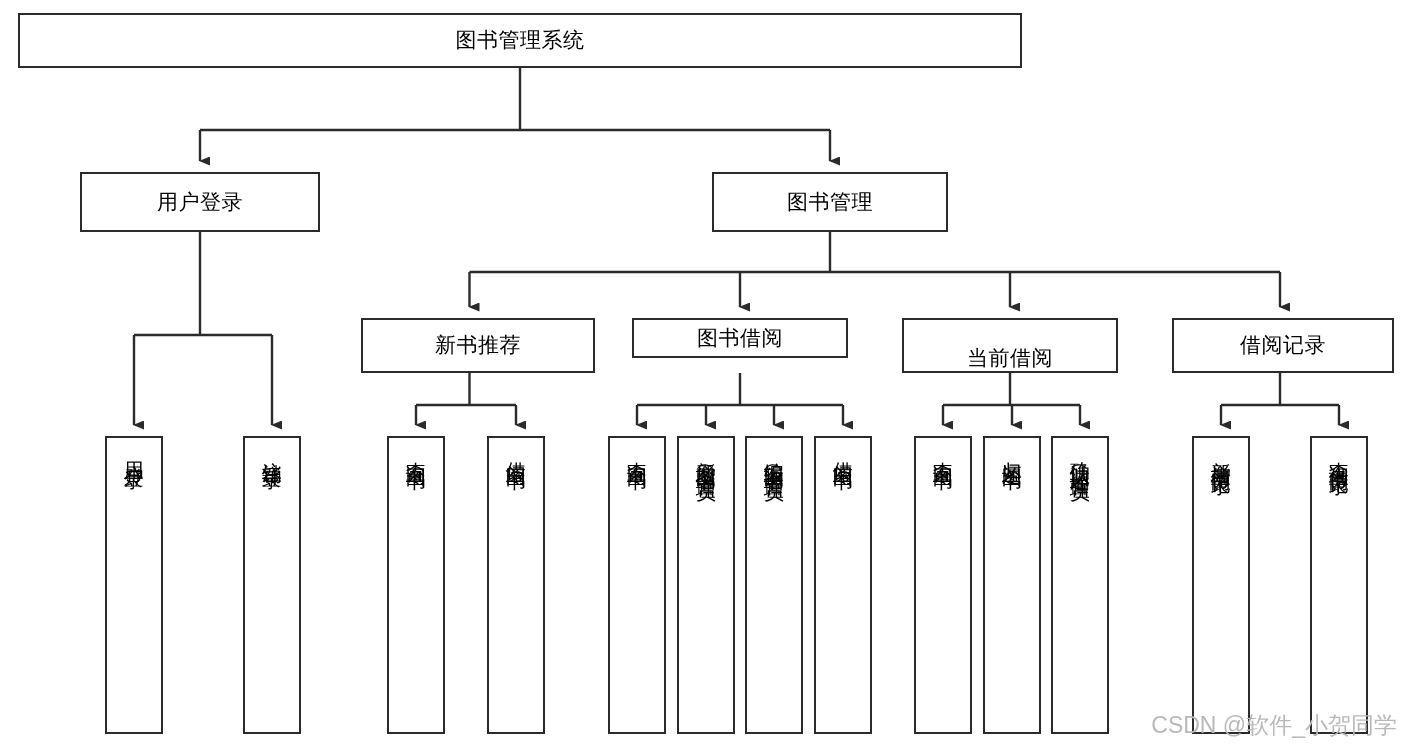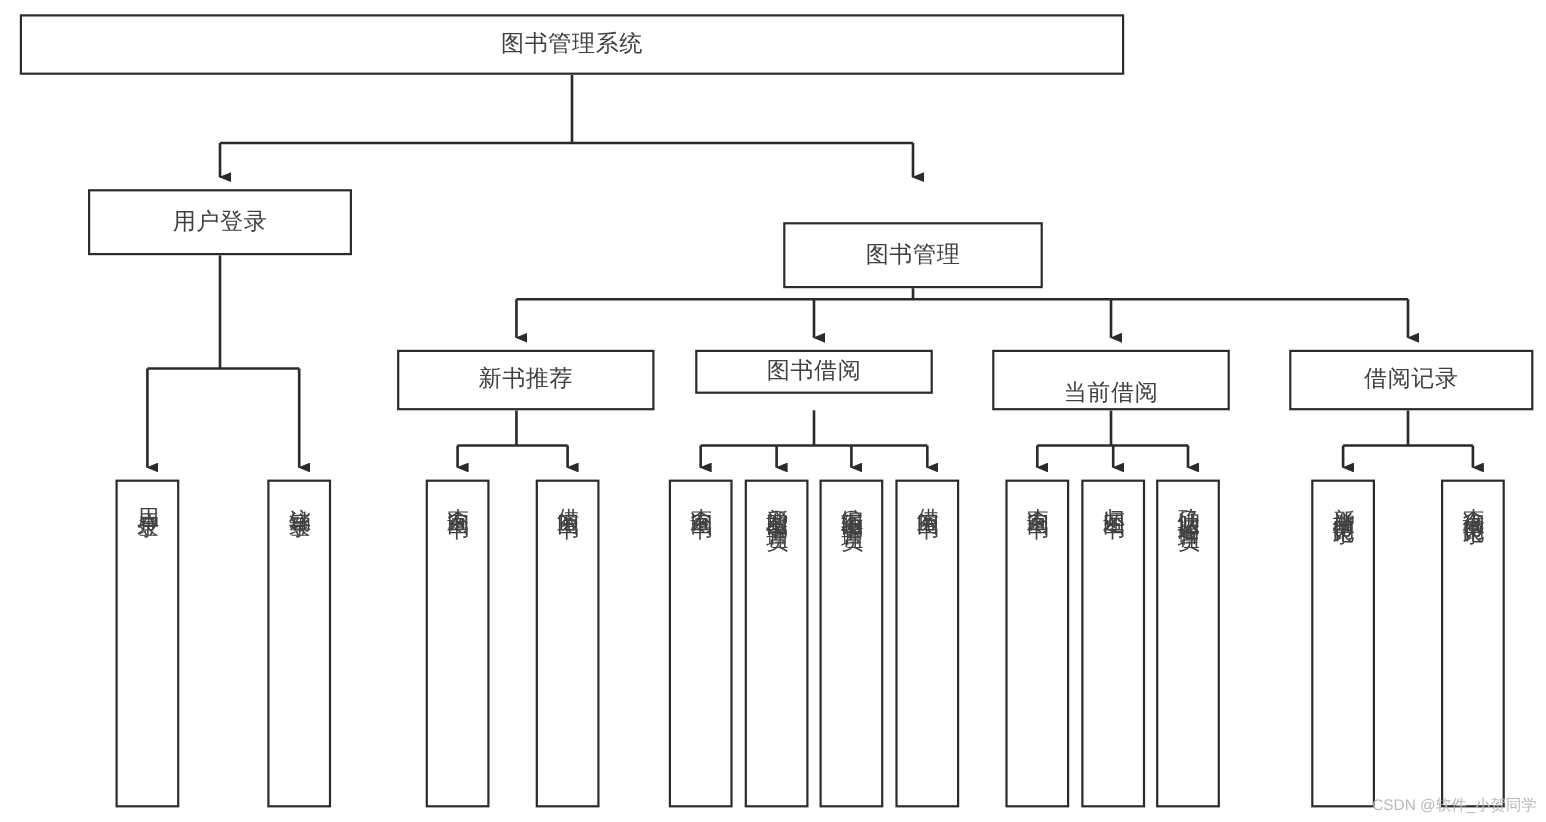--- a/index.html
+++ b/index.html
@@ -27,22 +27,23 @@
     pointer-events: none;
   }
   .node {
     position: absolute;
     box-sizing: border-box;
     background: #ffffff;
     border: 2px solid #2b2b2b;
     display: flex;
     align-items: center;
     justify-content: center;
-    color: #404040;
+    color: #000000;
     z-index: 2;
+    font-family: Liberation Serif, serif;
   }
   .node-label {
     font-size: 21px;
     line-height: 1.25;
     letter-spacing: 0.5px;
     white-space: nowrap;
     text-align: center;
   }
   .node.vertical {
     align-items: flex-start;
@@ -55,21 +56,21 @@
     -webkit-writing-mode: vertical-rl;
     font-size: 20px;
     line-height: 1.32;
     letter-spacing: 3px;
     white-space: nowrap;
   }
   #watermark {
     position: absolute;
     right: 8px;
     bottom: 6px;
-    font-size: 14px;
+    font-size: 23px;
     color: #b9b9b9;
     white-space: nowrap;
     z-index: 5;
     font-family: "Liberation Sans", "DejaVu Sans", sans-serif;
   }
 </style>
 </head>
 <body>
 
 <div id="canvas">
@@ -115,21 +116,21 @@
         <line x1="1339" y1="405" x2="1339" y2="425" marker-end="url(#arrowhead)"></line>
       </g>
   </svg>
   <div id="nodes">
       <div class="node" style="left: 18px; top: 13px; width: 1004px; height: 55px;">
         <span class="node-label">图书管理系统</span>
       </div>
       <div class="node" style="left: 80px; top: 172px; width: 240px; height: 60px;">
         <span class="node-label">用户登录</span>
       </div>
-      <div class="node" style="left: 712px; top: 172px; width: 236px; height: 60px; margin-top: 30px;">
+      <div class="node" style="left: 712px; top: 172px; width: 236px; height: 60px;">
         <span class="node-label">图书管理</span>
       </div>
       <div class="node vertical" style="left: 105px; top: 436px; width: 58px; height: 298px;">
         <span class="node-label">用户登录</span>
       </div>
       <div class="node vertical" style="left: 243px; top: 436px; width: 58px; height: 298px;">
         <span class="node-label">注销登录</span>
       </div>
       <div class="node" style="left: 361px; top: 318px; width: 234px; height: 55px;">
         <span class="node-label">新书推荐</span>

